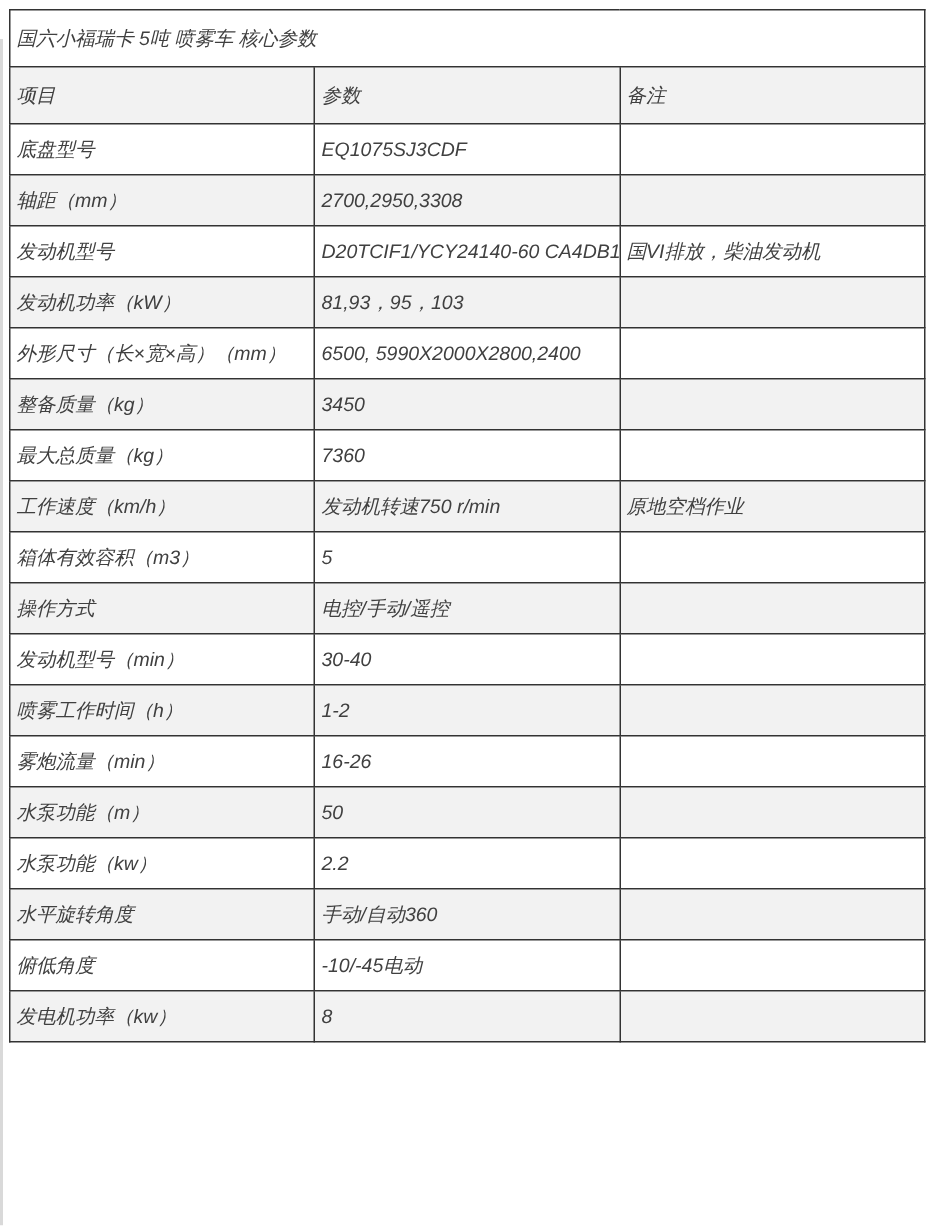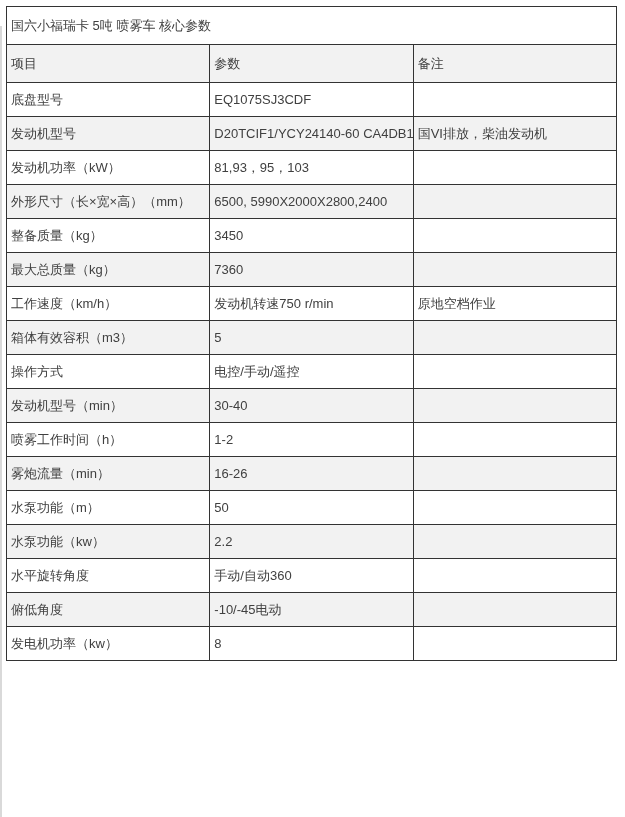--- a/index.html
+++ b/index.html
@@ -8,20 +8,21 @@
     background: #ffffff;
     width: 625px;
     height: 817px;
     font-family: "Liberation Sans", "DejaVu Sans", sans-serif;
     overflow: hidden;
   }
   .page {
     position: relative;
     width: 625px;
     height: 817px;
+    font-style: italic;
   }
   .left-edge {
     position: absolute;
     left: 0;
     top: 26px;
     bottom: 0;
     width: 2px;
     background: #d9d9d9;
   }
   table.spec-table {
@@ -78,20 +79,25 @@
       </tr>
       <tr class="header-row">
         <td class="col1">项目</td>
         <td class="col2">参数</td>
         <td class="col3">备注</td>
       </tr>
 
     <tr class="data-row">
           <td class="col1">底盘型号</td>
           <td class="col2">EQ1075SJ3CDF</td>
+          <td class="col3"></td>
+        </tr>
+        <tr class="data-row">
+          <td class="col1">轴距（mm）</td>
+          <td class="col2">2700,2950,3308</td>
           <td class="col3"></td>
         </tr>
         <tr class="data-row">
           <td class="col1">发动机型号</td>
           <td class="col2 multiline">D20TCIF1/YCY24140-60
 CA4DB1-11E6/CY4BK461</td>
           <td class="col3">国VI排放，柴油发动机</td>
         </tr>
         <tr class="data-row">
           <td class="col1">发动机功率（kW）</td>

